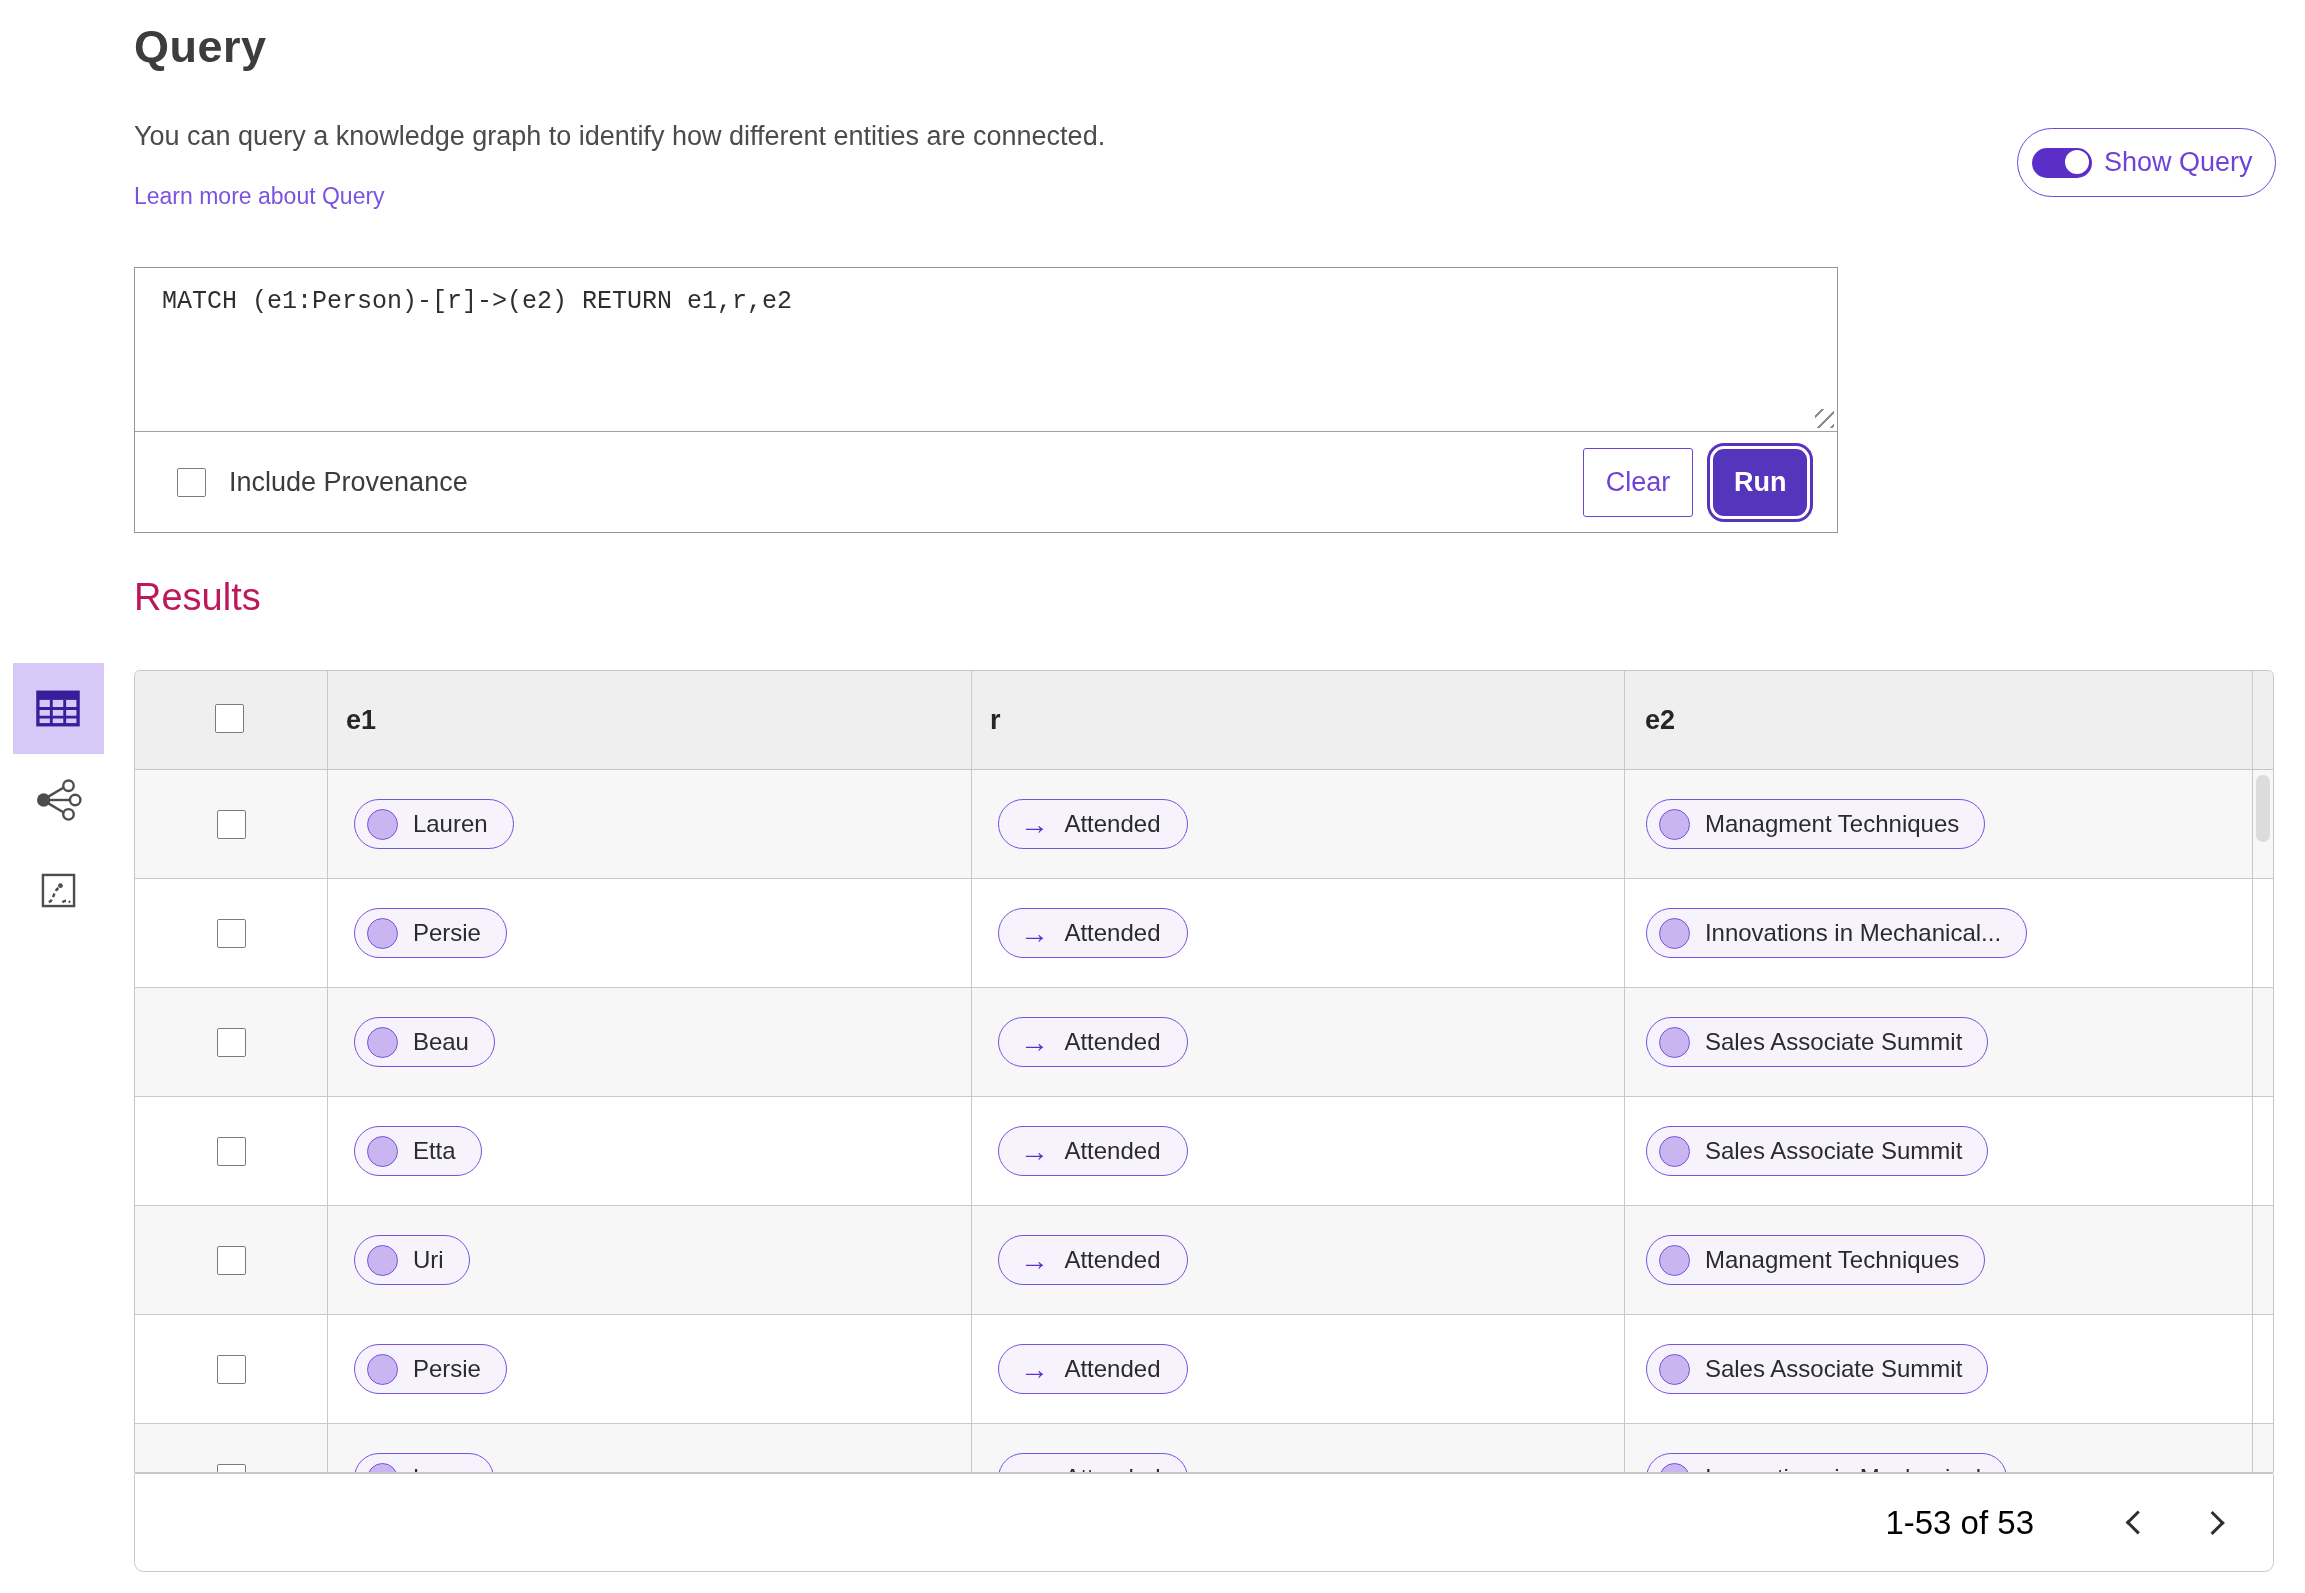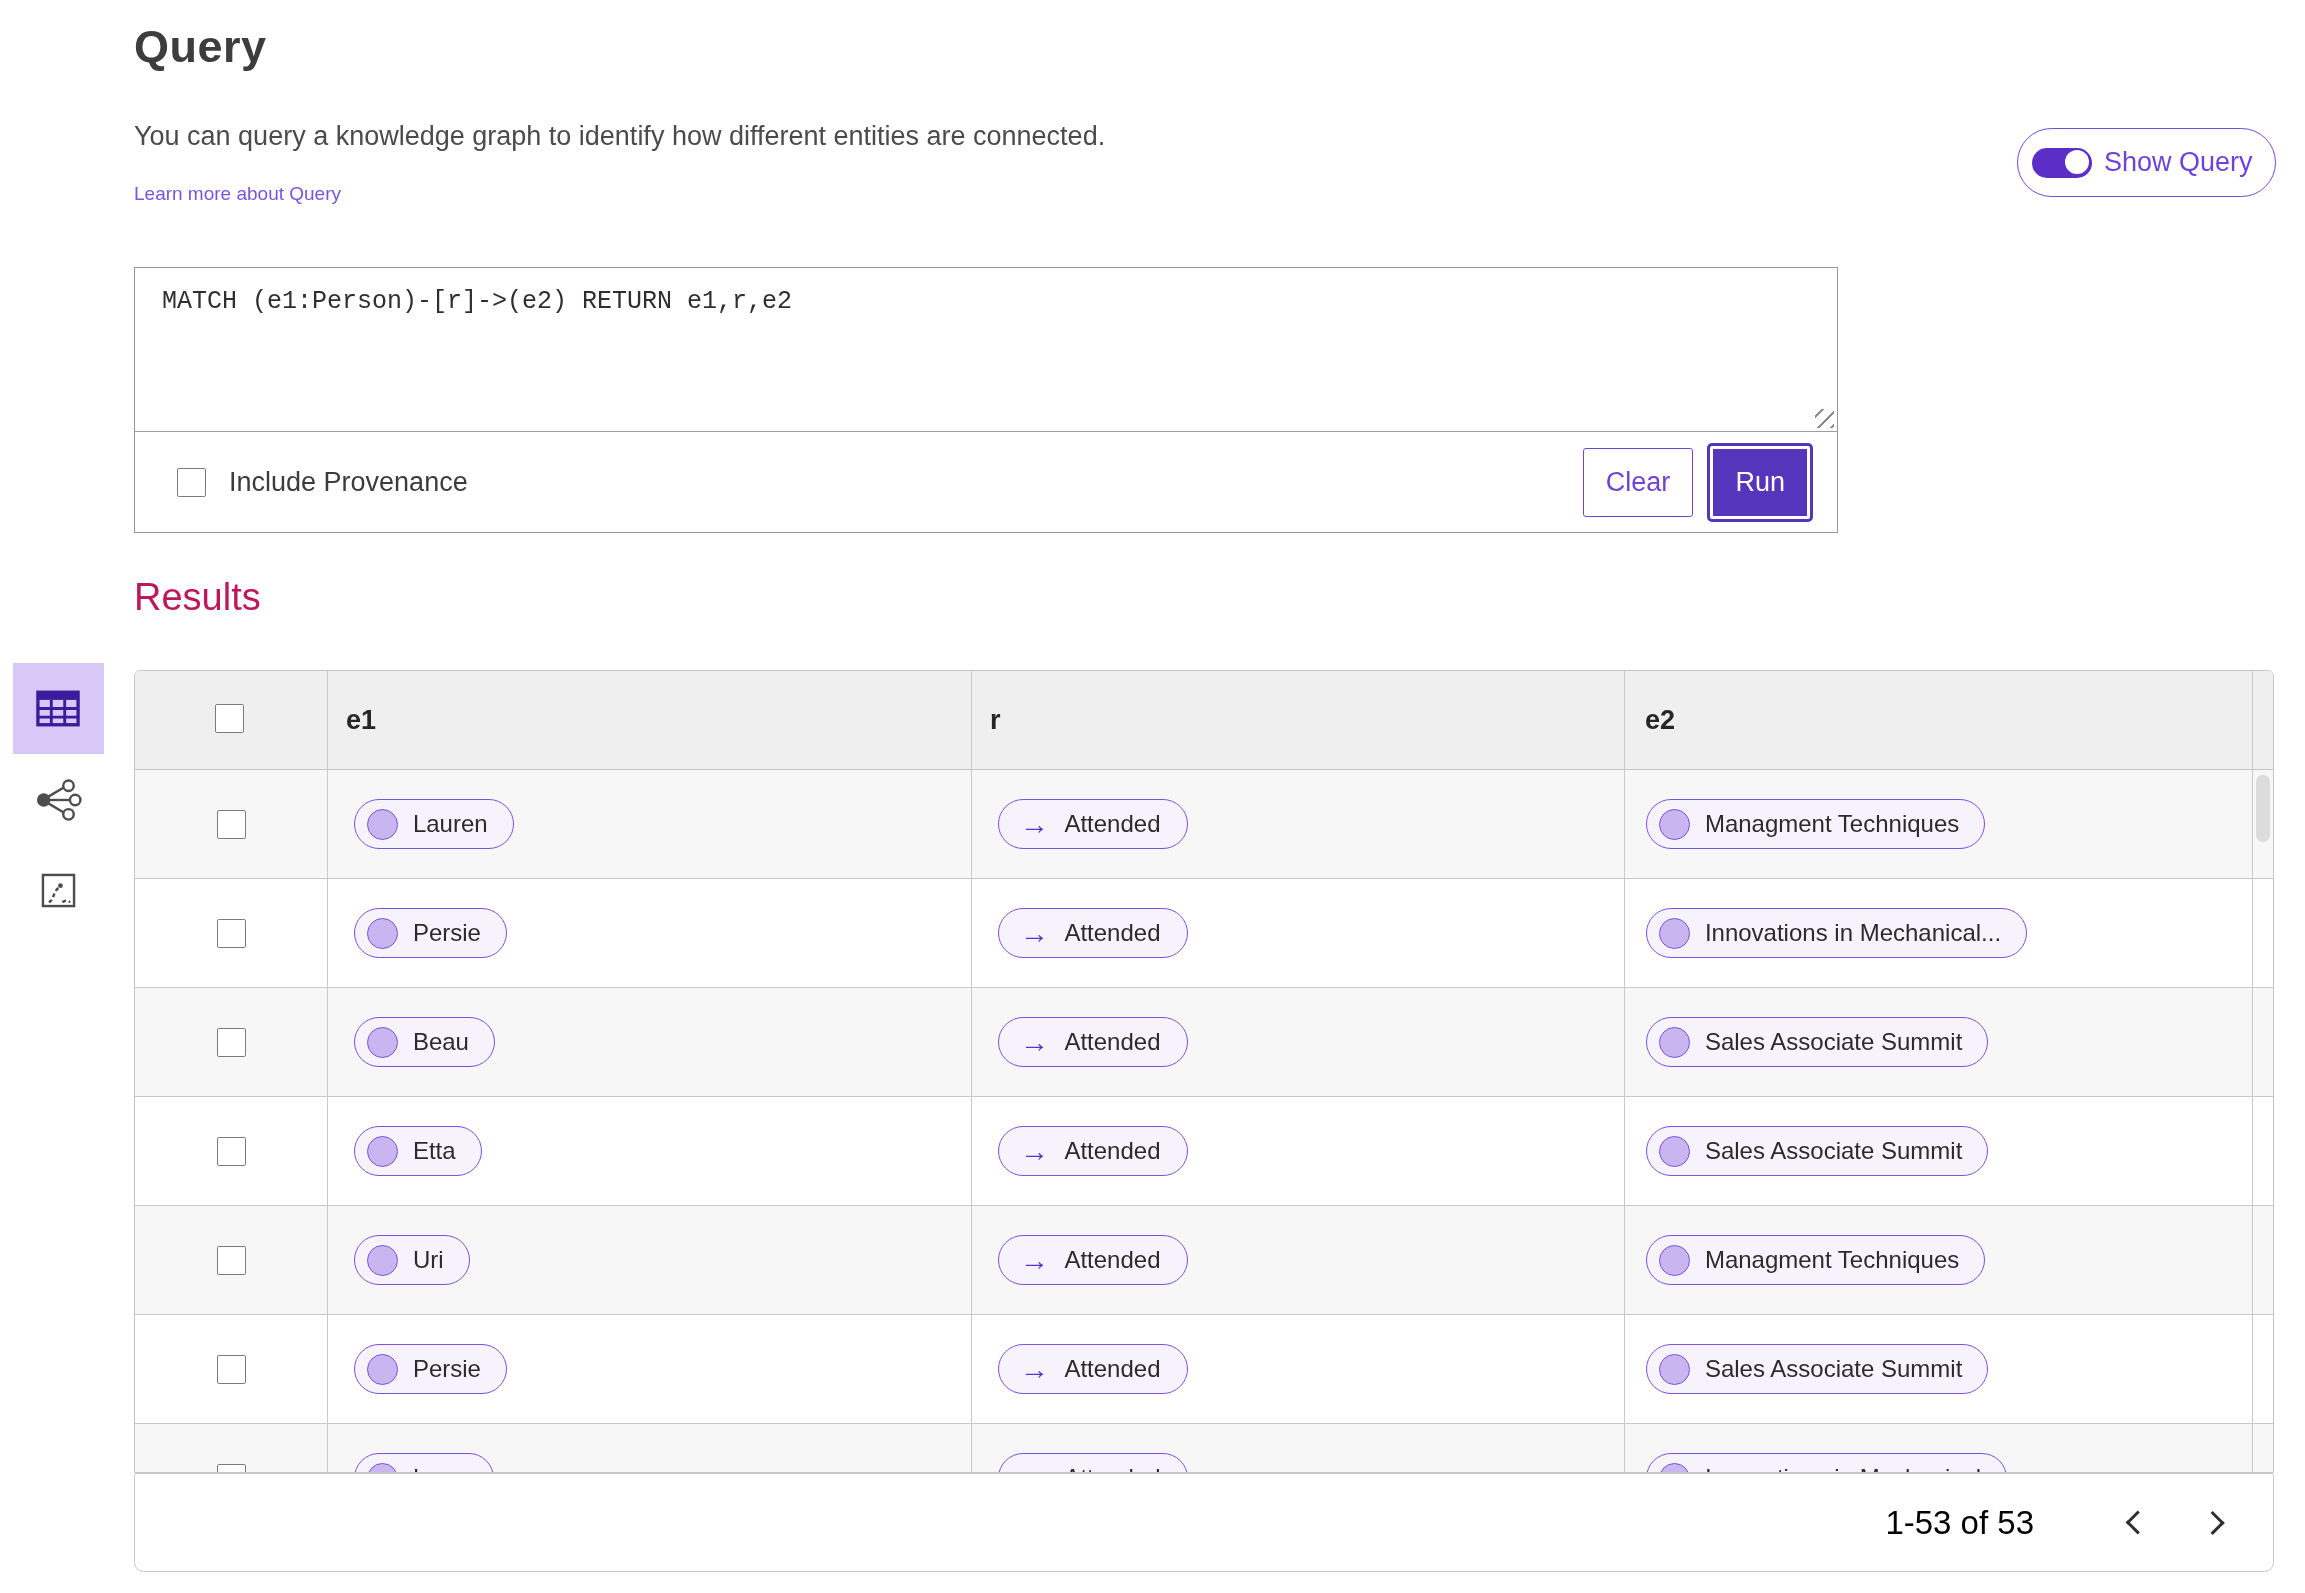--- a/index.html
+++ b/index.html
@@ -11,21 +11,21 @@
   .title-q {
     position:absolute; left:134px; top:21px; margin:0;
     font-size:45px; font-weight:700; color:#3d3d3d; letter-spacing:0.5px;
   }
   .desc {
     position:absolute; left:134px; top:121px; margin:0;
     font-size:27px; color:#4b4b4b;
   }
   .learn-link {
     position:absolute; left:134px; top:183px;
-    font-size:19px; color:#7a54e0; text-decoration:none; cursor:pointer;
+    font-size:23px; color:#7a54e0; text-decoration:none; cursor:pointer;
   }
   .show-toggle {
     position:absolute; left:2017px; top:128px; height:69px; box-sizing:border-box;
     border:1.9px solid #7346dd; border-radius:38px; background:#fff;
     display:flex; align-items:center; gap:11.5px; padding:0 23px 0 14.4px; cursor:pointer;
   }
   .switch { position:relative; width:60px; height:30px; border-radius:15.4px; background:#5b2ec8; flex:none; }
   .knob { position:absolute; right:3.8px; top:2.9px; width:24px; height:24px; border-radius:50%; background:#fff; }
   .toggle-label { font-size:27px; color:#6e43da; }
 
@@ -52,21 +52,21 @@
     appearance:none; -webkit-appearance:none; width:29px; height:29px; margin:0;
     border:1.9px solid #7b7b7b; background:#fff; border-radius:1.9px; cursor:pointer; flex:none;
   }
   .panel-actions { display:flex; align-items:center; gap:17.3px; }
   .btn-clear {
     width:110px; height:69px; background:#fff; border:1.9px solid #6f42d8; border-radius:2.9px;
     color:#6f42d8; font-size:27px; font-family:inherit; cursor:pointer;
   }
   .btn-run {
     width:100px; height:73px; background:#5635bd; border:3.8px solid #fff; outline:3.8px solid #5635bd;
-    border-radius:2px; color:#fff; font-size:27px; font-family:inherit; cursor:pointer; margin-right:5.8px;
+    border-radius:14px; color:#fff; font-size:27px; font-family:inherit; cursor:pointer; margin-right:5.8px;font-weight:bold;
   }
 
   
   .title-r {
     position:absolute; left:134px; top:576px; margin:0;
     font-size:38px; font-weight:400; color:#be185d;
   }
   .view-switcher { position:absolute; left:12.5px; top:663px; width:91px; }
   .view-item {
     width:91px; height:91px; display:flex; align-items:center; justify-content:center; cursor:pointer;

